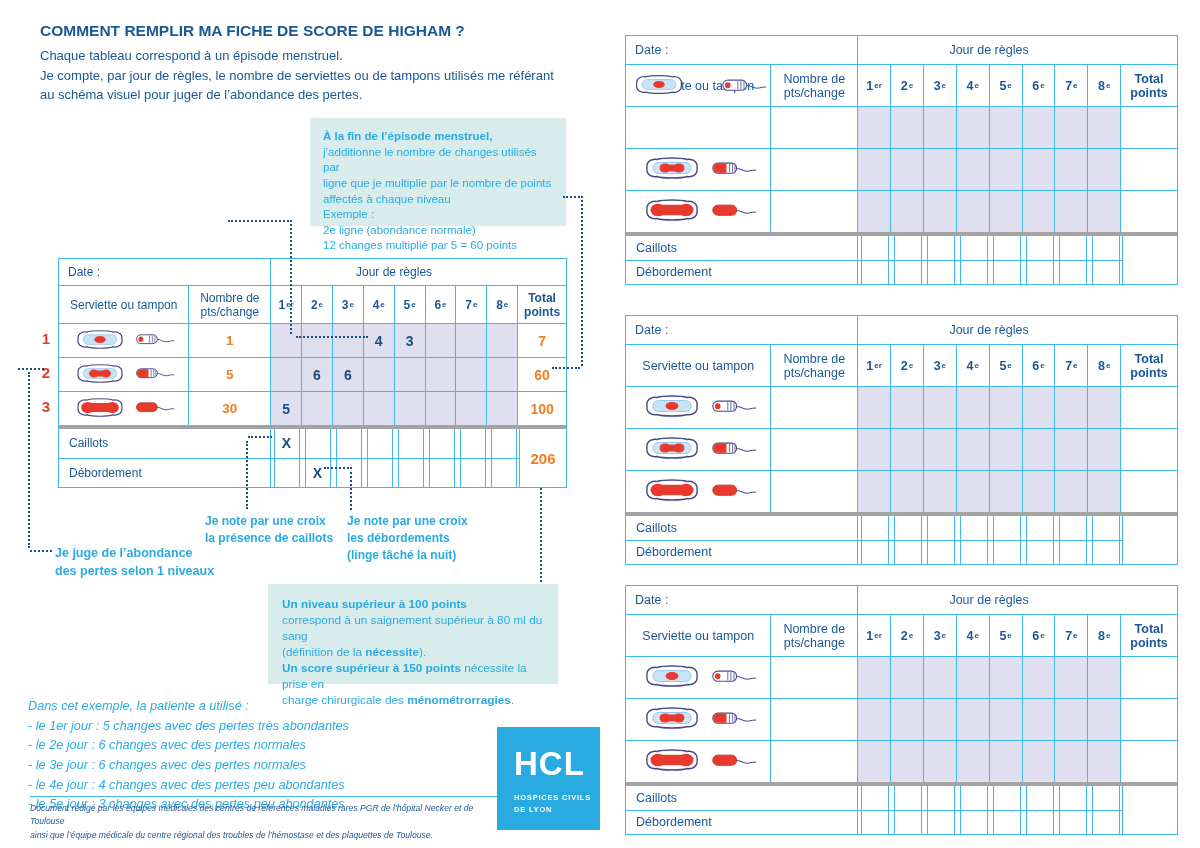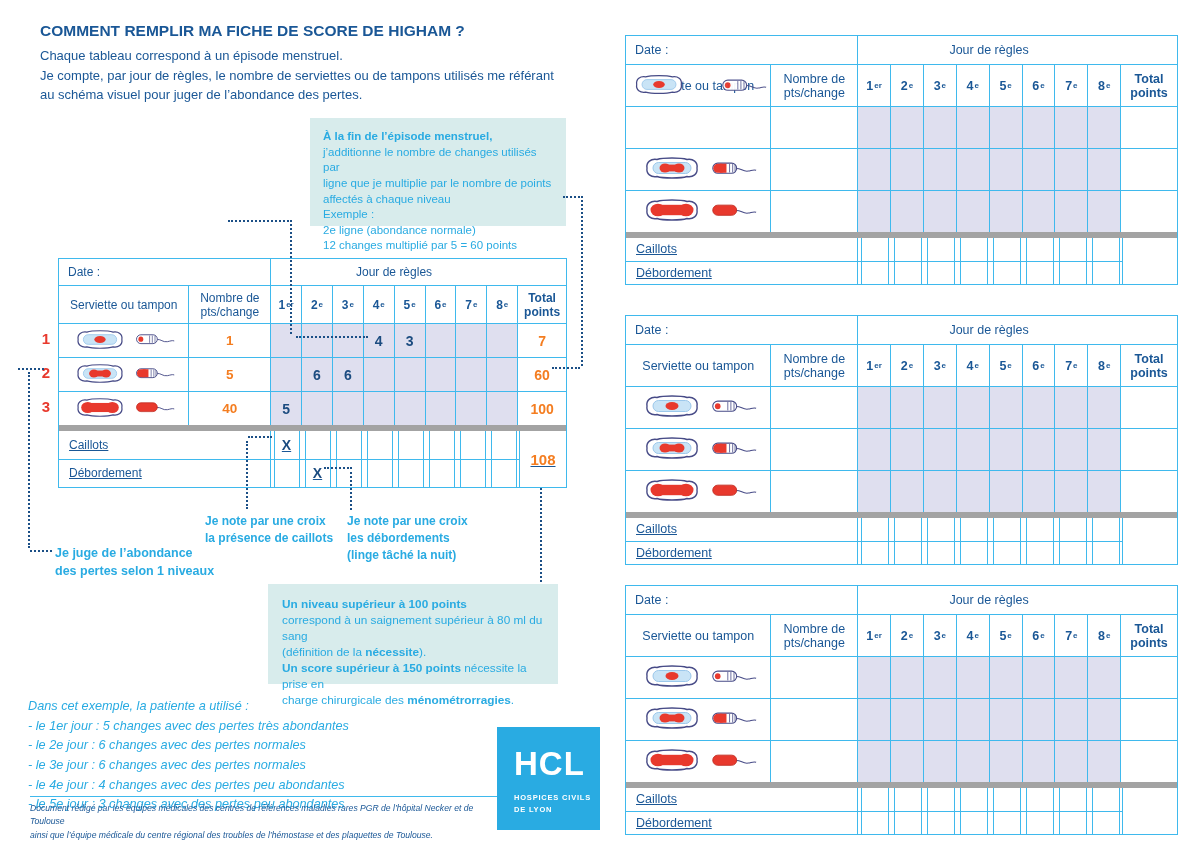--- a/index.html
+++ b/index.html
@@ -24,21 +24,21 @@
   .tc{box-sizing:border-box;border-left:1px solid #3FB9ED;display:flex;align-items:center;justify-content:center;
       text-align:center;overflow:hidden;}
   .tc.nb{border-left:none;}
   .tc.left-al{justify-content:flex-start;text-align:left;padding-left:9px;}
   .shade{background:#DFDFEF;}
   .numblue{font-weight:bold;color:#1C4C80;font-size:14px;}
   .numor{font-weight:bold;color:#F47D20;font-size:13.5px;}
   .totor{font-weight:bold;color:#F47D20;font-size:14px;}
   .dayhead{font-weight:bold;}
   .dayhead sup{font-size:8px;margin-left:1px;}
-  .bottomwrap{display:flex;border-top:6px solid #a3a3a3;box-sizing:border-box;text-decoration:underline;}
+  .bottomwrap{display:flex;border-top:4px solid #a3a3a3;box-sizing:border-box;}
   .bw-left{display:flex;flex-direction:column;box-sizing:border-box;}
   .xrow{display:flex;box-sizing:border-box;}
   .xrow + .xrow{border-top:1px solid #3FB9ED;}
   .x-label{box-sizing:border-box;display:flex;align-items:center;padding-left:10px;border-right:1px solid #3FB9ED;}
   .x-day{box-sizing:border-box;padding:0 2.5px;}
   .x-box{box-sizing:border-box;height:100%;border-left:1px solid #3FB9ED;border-right:1px solid #3FB9ED;
          display:flex;align-items:center;justify-content:center;font-weight:bold;color:#1C4C80;font-size:14px;}
   .x-total{box-sizing:border-box;border-left:1px solid #3FB9ED;display:flex;align-items:center;justify-content:center;}
   .iconcell{display:flex;gap:7px;align-items:center;justify-content:center;}
   .rel{position:relative;}
@@ -181,21 +181,21 @@
                 <ellipse cx="18" cy="14" rx="7.5" ry="6.3" fill="#E8392D"></ellipse>
                 <ellipse cx="46" cy="14" rx="7.5" ry="6.3" fill="#E8392D"></ellipse>
                 <rect x="17" y="8.8" width="30" height="10.4" fill="#E8392D"></rect>
               </svg></span>
             <span><svg viewBox="0 0 52 20" width="40" height="16">
     <path d="M28,10.5 C34,10 36,14.5 42,13.5 C46,12.8 48,11.5 51,12.5" fill="none" stroke="#474B87" stroke-width="1.2"></path>
                 <rect x="2" y="4.5" width="27" height="11.5" rx="5.7" fill="#E8392D" stroke="#C22D22" stroke-width="1"></rect>
               </svg></span>
           </div>
         </div>
-        <div class="tc numor" style="width: 82px;">40</div>
+        <div class="tc numor" style="width: 82px;">30</div>
         <div class="tc shade numblue" style="width: 31px;">5</div>
         <div class="tc shade numblue" style="width: 31px;"></div>
         <div class="tc shade numblue" style="width: 31px;"></div>
         <div class="tc shade numblue" style="width: 31px;"></div>
         <div class="tc shade numblue" style="width: 31px;"></div>
         <div class="tc shade numblue" style="width: 31px;"></div>
         <div class="tc shade numblue" style="width: 31px;"></div>
         <div class="tc shade numblue" style="width: 31px;"></div>
         <div class="tc totor" style="width: 49px;">100</div>
       </div>
@@ -249,21 +249,21 @@
               <div class="x-box"></div>
             </div>
             <div class="x-day" style="width: 31px;">
               <div class="x-box"></div>
             </div>
             <div class="x-day" style="width: 31px;">
               <div class="x-box"></div>
             </div>
           </div>
         </div>
-        <div class="x-total totor" style="width: 49px; font-size: 15px;">108</div>
+        <div class="x-total totor" style="width: 49px; font-size: 15px;">206</div>
       </div>
     </div>
 
   <div class="abs b" style="left:38px;top:330px;width:16px;color:#E8392D;font-size:15px;text-align:center;">1</div>
   <div class="abs b" style="left:38px;top:364px;width:16px;color:#E8392D;font-size:15px;text-align:center;">2</div>
   <div class="abs b" style="left:38px;top:398px;width:16px;color:#E8392D;font-size:15px;text-align:center;">3</div>
 
   <div class="abs cyan b pre" style="left:205px;top:513px;font-size:12px;line-height:1.4;">Je note par une croix
 la présence de caillots</div>
   <div class="abs cyan b pre" style="left:347px;top:513px;font-size:12px;line-height:1.4;">Je note par une croix

